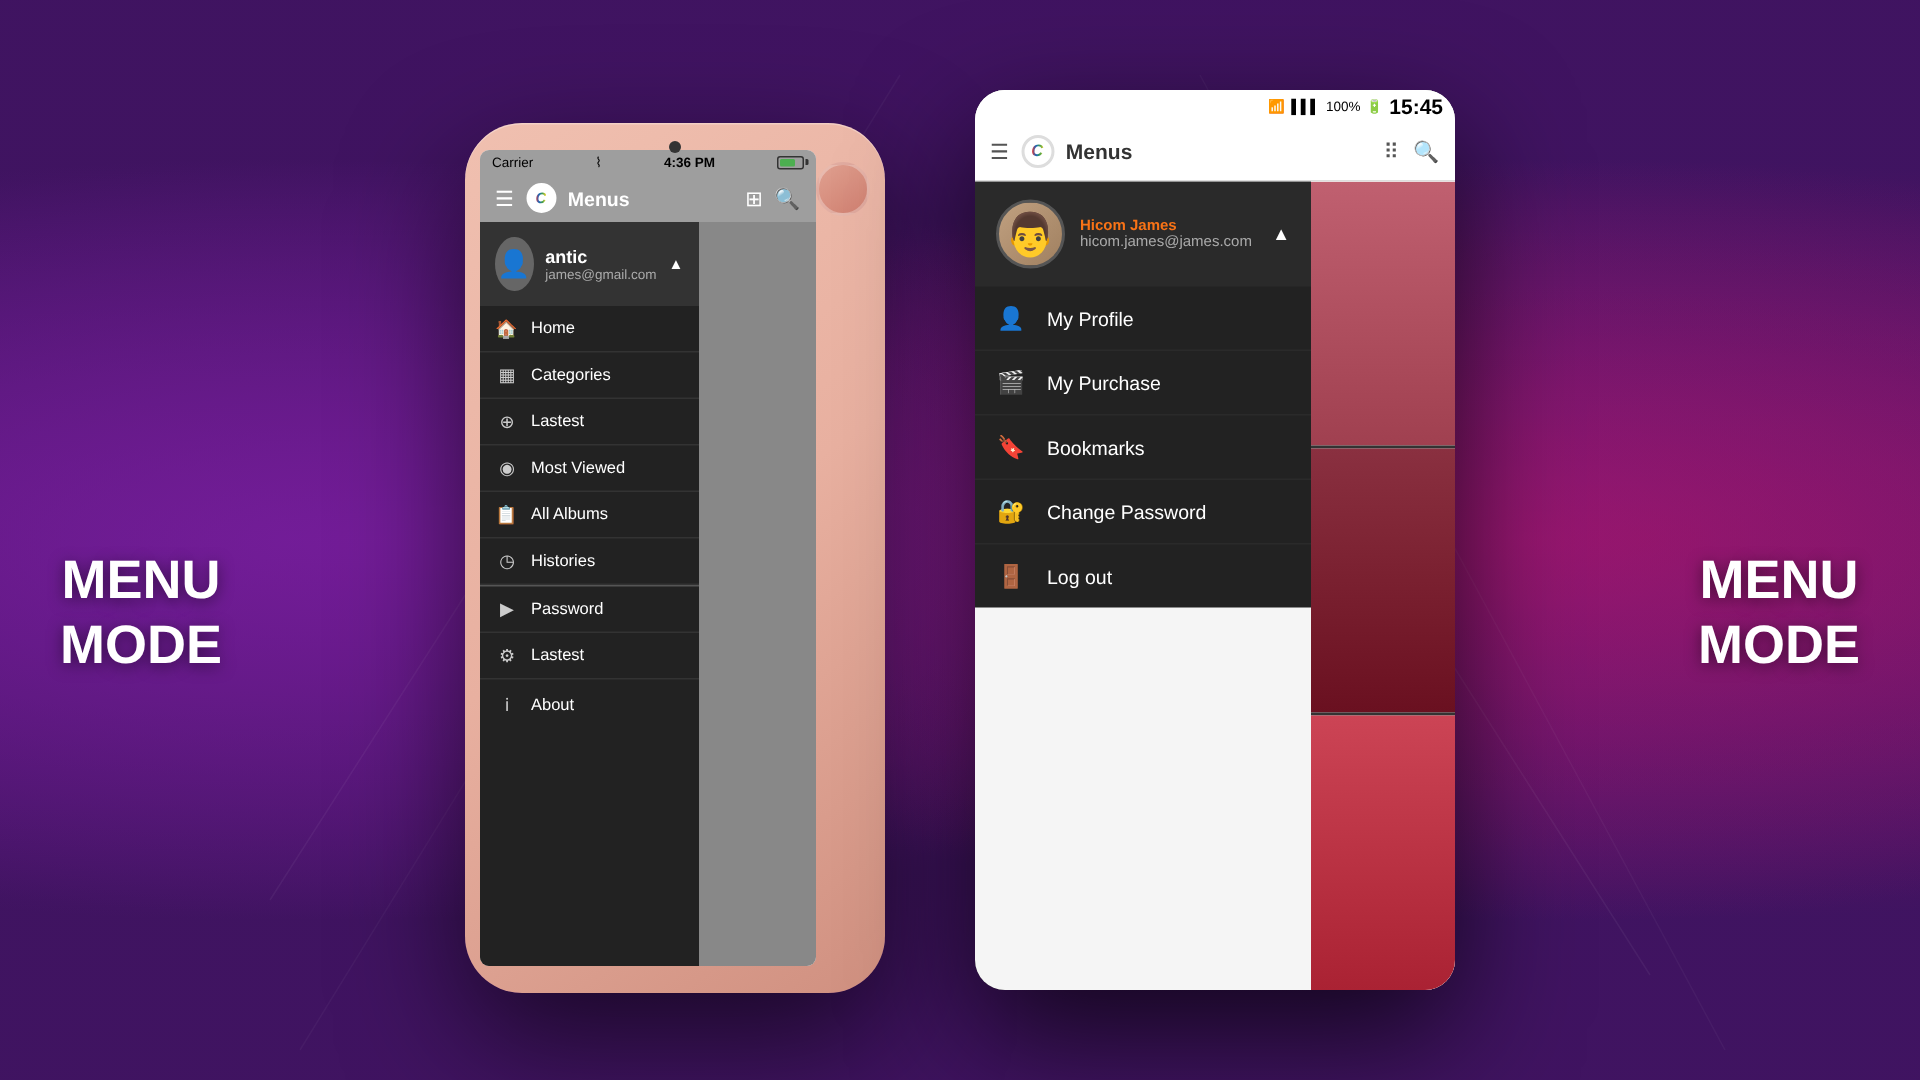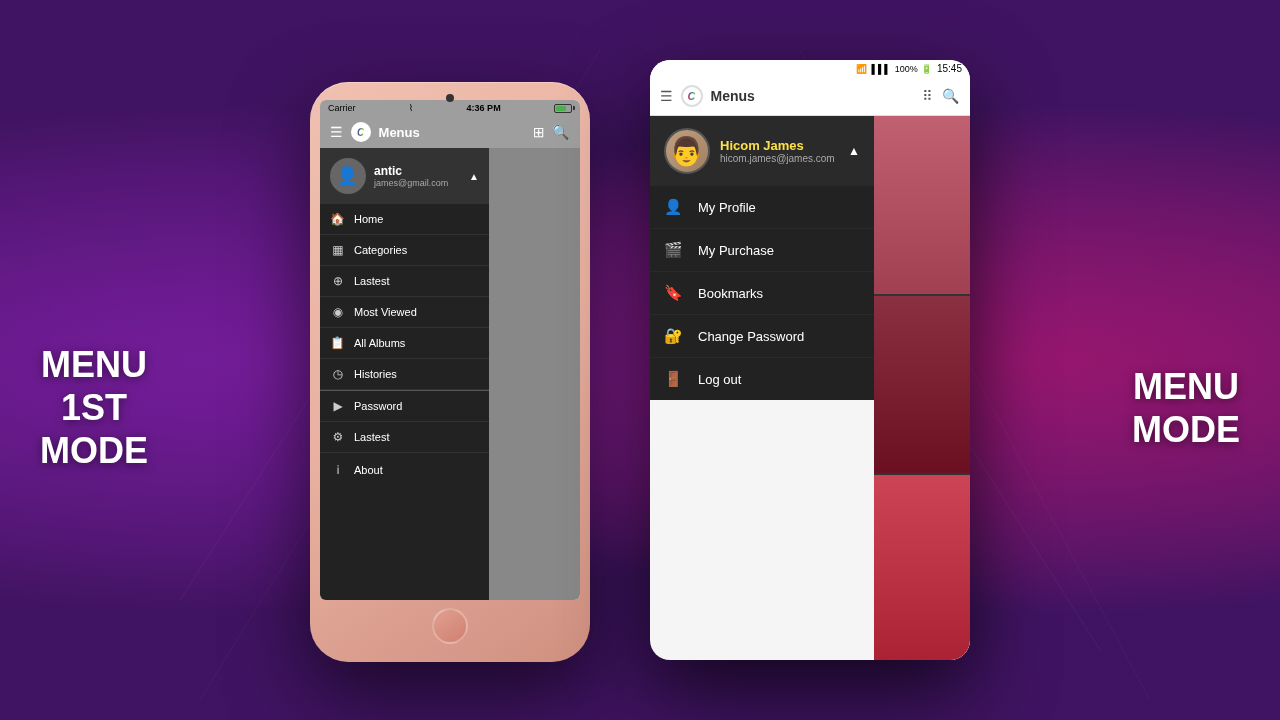--- a/index.html
+++ b/index.html
@@ -75,21 +75,20 @@
     
     .iphone {
       width: 280px;
       height: 580px;
       background: linear-gradient(145deg, #f0c0b0, #e8b0a0, #d09080);
       border-radius: 38px;
       position: relative;
       box-shadow: 0 30px 80px rgba(0,0,0,0.6), inset 0 1px 0 rgba(255,255,255,0.3);
       padding: 18px 10px;
       display: flex;
-      flex-direction: column;
       margin-top: 24px;
     }
 
     .iphone::before {
       content: '';
       position: absolute;
       top: 12px;
       left: 50%;
       transform: translateX(-50%);
       width: 8px;
@@ -392,22 +391,22 @@
       align-items: center;
       justify-content: center;
       font-size: 22px;
       overflow: hidden;
       border: 2px solid #555;
     }
 
     .android-user-info { flex: 1; }
 
     .android-user-name {
-      color: #fde047;
-      font-size: 13px;
+      color: #f97316;
+      font-size: 10px;
       font-weight: 600;
     }
 
     .android-user-email {
       color: #aaa;
       font-size: 10px;
     }
 
     .android-chevron {
       color: white;
@@ -467,21 +466,20 @@
   <svg viewBox="0 0 1280 720" preserveAspectRatio="none">
     <line x1="180" y1="600" x2="500" y2="100" stroke="rgba(255,255,255,0.05)" stroke-width="1"></line>
     <line x1="200" y1="700" x2="600" y2="50" stroke="rgba(255,255,255,0.04)" stroke-width="1"></line>
     <line x1="750" y1="100" x2="1100" y2="650" stroke="rgba(255,255,255,0.05)" stroke-width="1"></line>
     <line x1="800" y1="50" x2="1150" y2="700" stroke="rgba(255,255,255,0.04)" stroke-width="1"></line>
   </svg>
 </div>
 
 <div class="mode-label-left">
   <div>MENU</div>
-  <div>1ST</div>
   <div>MODE</div>
 </div>
 
 <div class="mode-label-right">
   <div>MENU</div>
   <div>MODE</div>
 </div>
 
 <div class="phones-container">
 
@@ -582,21 +580,21 @@
 
   <div class="android">
     <div class="android-screen">
 
       <div class="android-statusbar">
         <span class="time" style="font-weight:600; font-size:10px;"></span>
         <span>📶</span>
         <span>▌▌▌</span>
         <span>100%</span>
         <span>🔋</span>
-        <span style="font-weight:400; font-size:10px;">15:45</span>
+        <span style="font-weight:700; font-size:14px;">15:45</span>
       </div>
 
       <div class="android-toolbar">
         <span class="menu-icon">☰</span>
         <div class="android-logo">
           <span class="logo-c">C</span>
         </div>
         <span class="app-name">Menus</span>
         <div class="android-toolbar-icons">
           <span>⠿</span>

